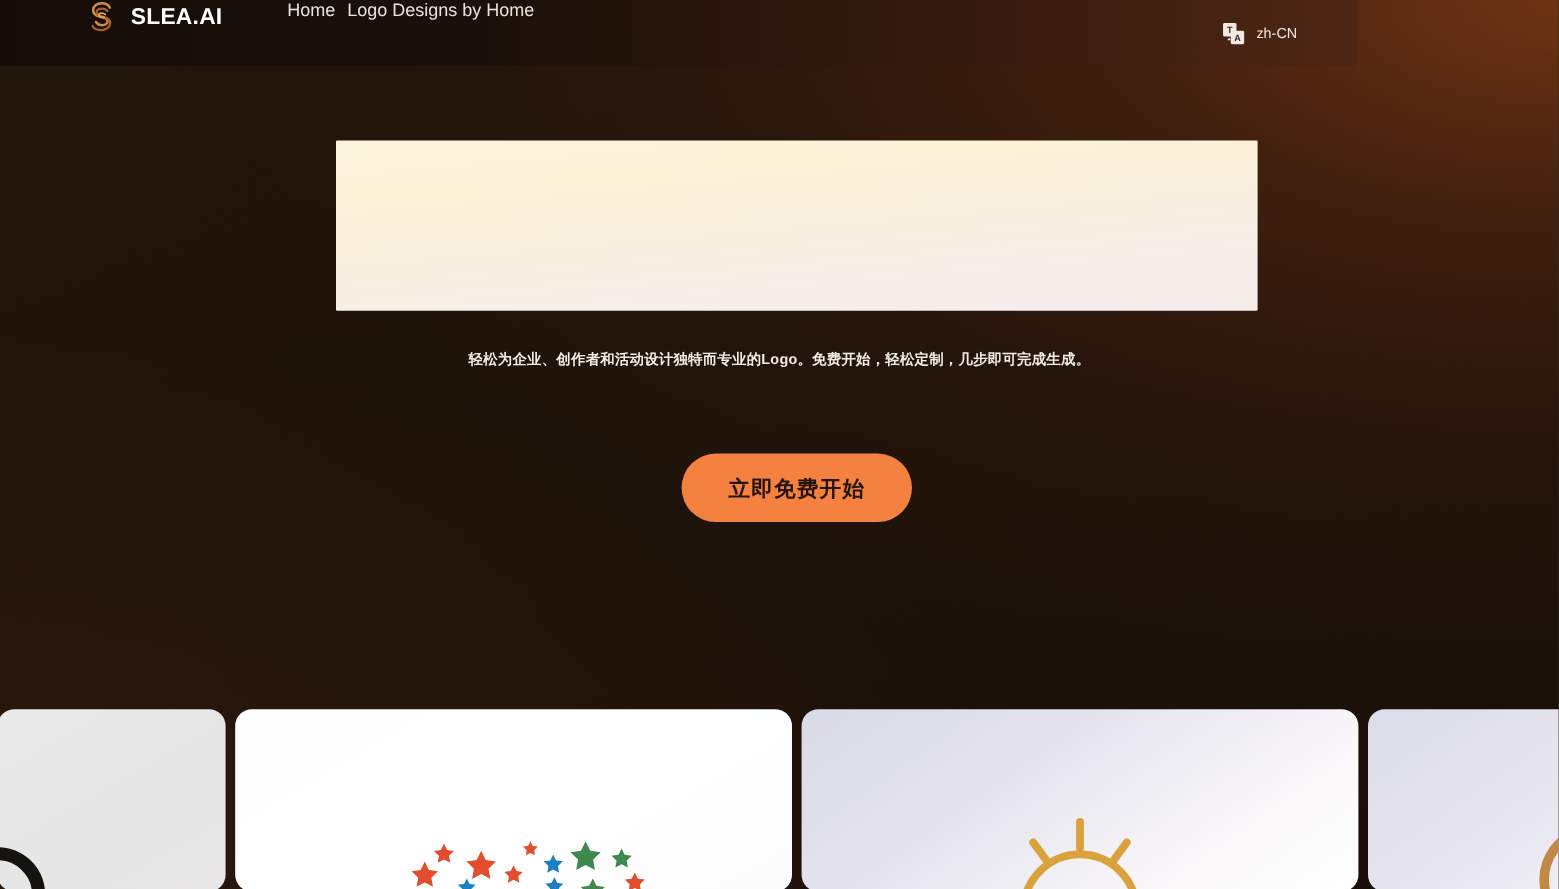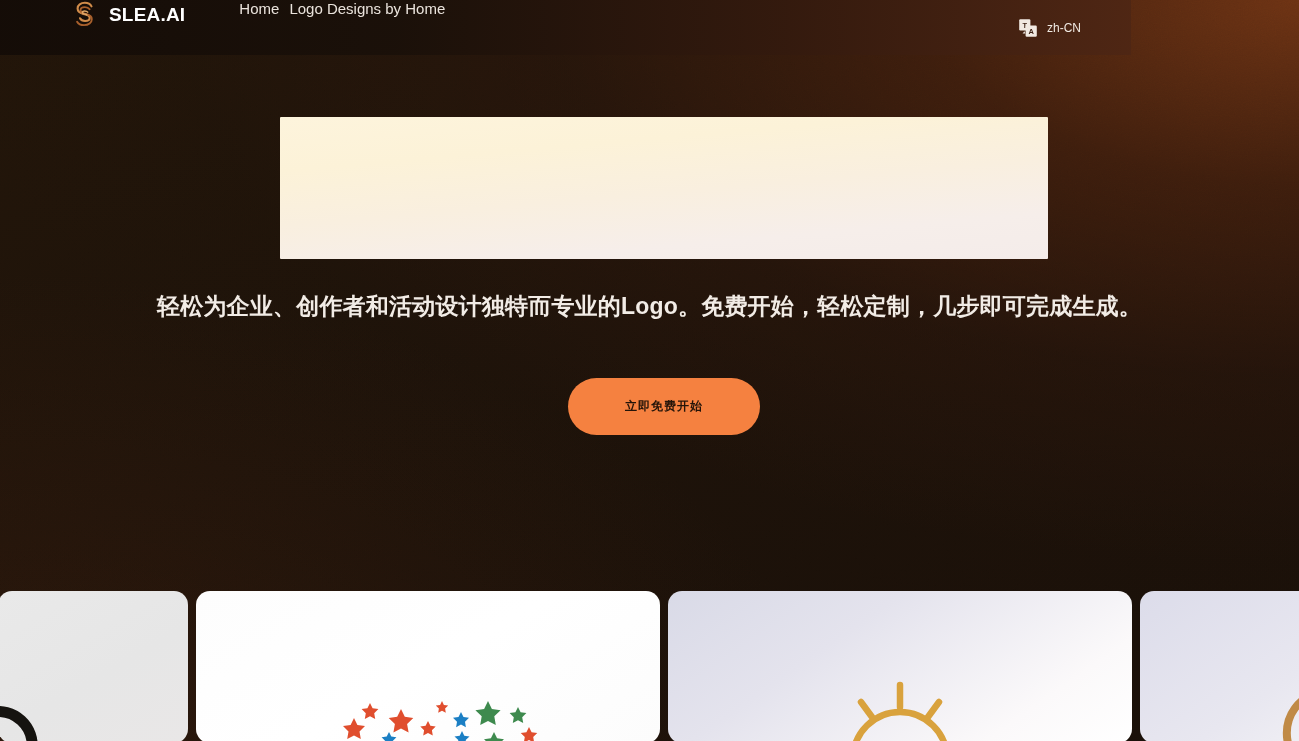--- a/index.html
+++ b/index.html
@@ -136,37 +136,37 @@
     user-select: none;
   }
 
   #hero-subtitle {
     position: absolute;
     left: 0;
     top: 236px;
     width: 1299px;
     text-align: center;
     color: #f2ece6;
-    font-size: 23px;
+    font-size: 12px;
     font-weight: bold;
     letter-spacing: 0.2px;
   }
 
   #hero-cta {
     position: absolute;
     left: 568px;
     top: 323px;
     width: 192px;
     height: 57px;
     border: none;
     border-radius: 29px;
     background: #f58140;
     color: #241409;
     font-family: "Liberation Sans", sans-serif;
-    font-size: 12px;
+    font-size: 18px;
     font-weight: bold;
     letter-spacing: 1px;
     cursor: pointer;
   }
 
   
   #showcase {
     position: absolute;
     left: 0;
     top: 591px;

